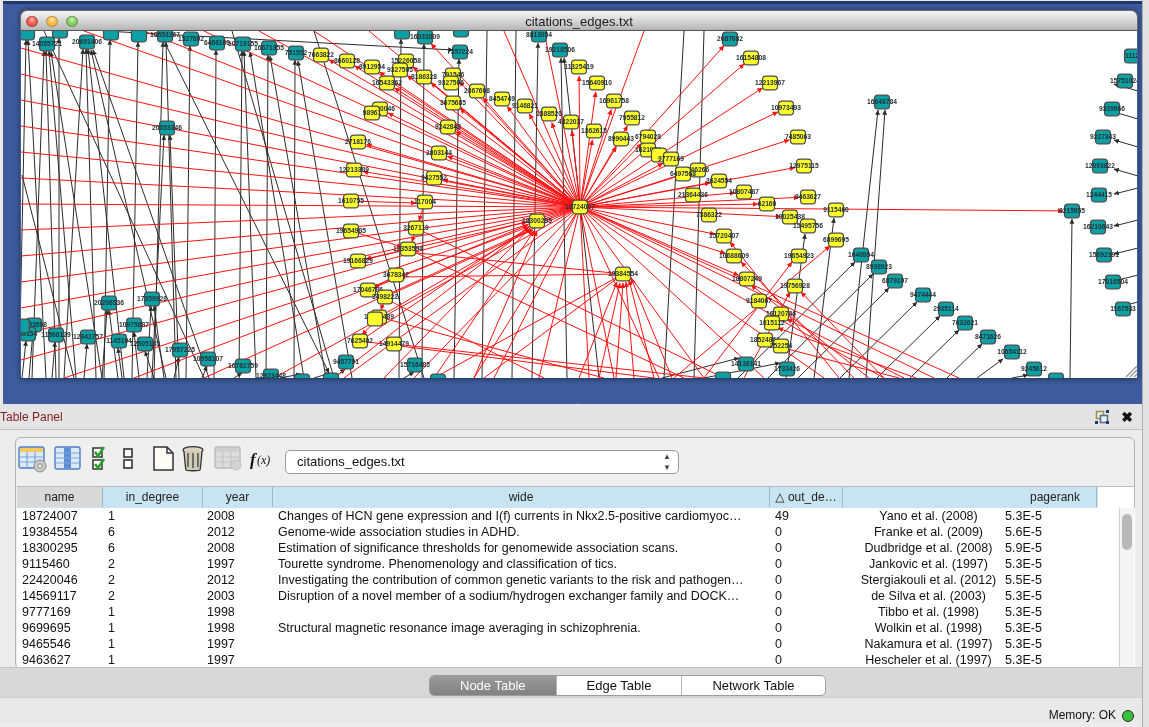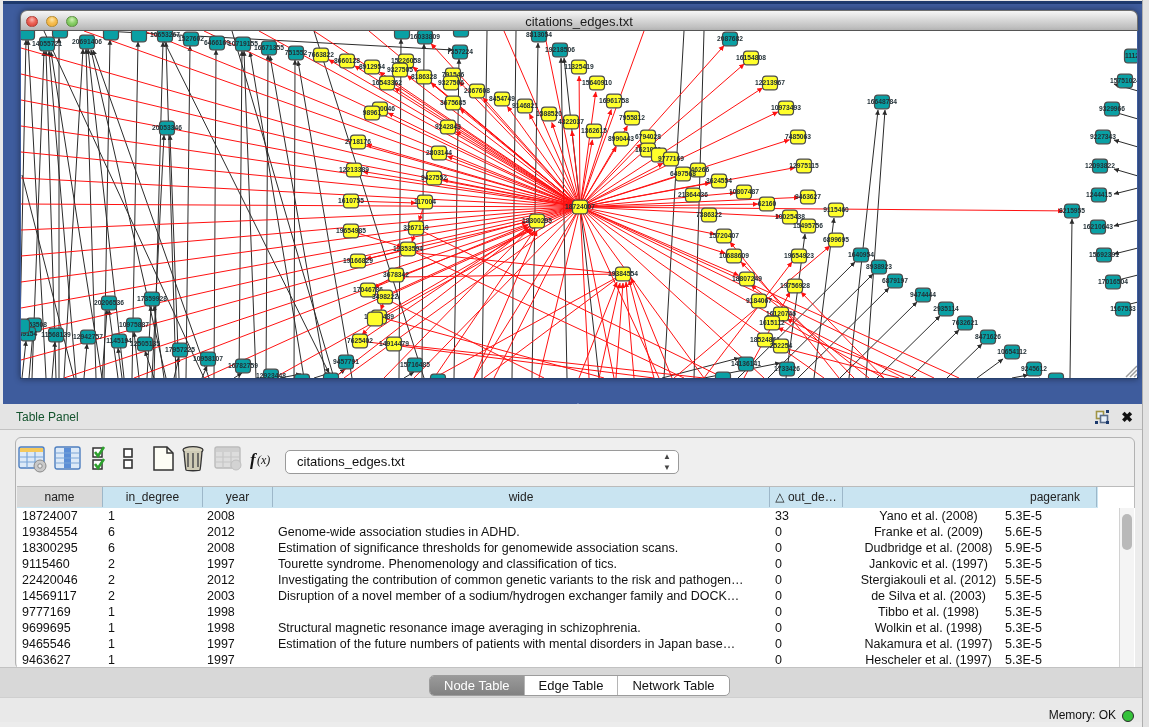--- a/index.html
+++ b/index.html
@@ -18,21 +18,21 @@
 #tl-y{left:25px;background:radial-gradient(circle at 50% 30%,#fde6ac,#f6be51 45%,#eda935);border:1px solid #b58a2c}
 #tl-g{left:45px;background:radial-gradient(circle at 50% 30%,#d2f0b9,#8cd16a 45%,#64b246);border:1px solid #5c8f41}
 #title{position:absolute;left:0;right:0;top:3px;text-align:center;font-size:13px;color:#1c1c1c}
 #canvas{position:absolute;left:1px;top:21px;width:1116px;height:347px;background:#fff;overflow:hidden}
 #graph{position:absolute;left:0;top:0}
 #handle{position:absolute;left:570px;top:398px;width:10px;height:5px;color:#c7d2e8;font-size:7px;line-height:5px;text-align:center}
 
 #tp{position:absolute;left:0;top:404px;width:1142px;height:323px;background:#ececec}
 #tp-head{position:absolute;left:0;top:0;width:100%;height:26px;background:#e4e4e4;
  border-bottom:1px solid #c2c2c2}
-#tp-head .t{position:absolute;left:16px;top:6px;font-size:12px;color:#14532d}
+#tp-head .t{position:absolute;left:0;top:6px;font-size:12px;color:#7f1d1d}
 #tp-close{position:absolute;right:9px;top:5px;font-size:14px;font-weight:bold;color:#111}
 #panel{position:absolute;left:15px;top:33px;width:1120px;height:232px;background:#efefef;border:1px solid #b2b2b2;border-radius:6px}
 #toolbar{position:absolute;left:0;top:27px;width:100%;height:52px}
 #toolbar svg{position:absolute;left:18px;top:14px}
 #dd{position:absolute;left:285px;top:19px;width:394px;height:24px;background:#fff;
  border:1px solid #9a9a9a;border-radius:5px;font-size:13px;color:#111;line-height:22px;padding-left:11px}
 #dd .arr{position:absolute;right:7px;top:0px;font-size:8px;color:#444;line-height:11px}
 
 #tbl{position:absolute;left:17px;top:82px;width:1118px;height:181px;background:#fff;border:1px solid #bbb;border-left:none}
 #thead{position:absolute;left:0;top:0;width:1081px;height:28px;background:#c9e4f1;border-bottom:1px solid #8b5cf6}
@@ -46,21 +46,21 @@
 .tr span{position:absolute;top:0;display:block;overflow:hidden;white-space:nowrap}
 .c-name{left:5px;width:80px}.c-ind{left:91px;width:90px}.c-year{left:190px;width:62px}
 .c-title{left:261px;width:492px}.c-out{left:758px;width:66px}
 .c-short{left:826px;width:171px;text-align:center}.c-pr{left:988px;width:90px}
 #vsb{position:absolute;right:0px;top:21px;width:15px;height:165px;background:#f4f4f4;border-left:1px solid #d2d2d2}
 #vsb .th{position:absolute;left:2px;top:6px;width:10px;height:36px;border-radius:5px;background:#b9b9b9}
 
 #tabbar{position:absolute;left:0;top:263px;width:100%;height:30px;background:#d8d8d8;border-top:1px solid #c2c2c2}
 #seg{position:absolute;left:429px;top:7px;height:21px;border:1px solid #9c9c9c;border-radius:5px;overflow:hidden;background:#fff}
 #seg span{display:inline-block;height:21px;line-height:20px;font-size:13px;color:#111;
- padding:0 14px;border-right:1px solid #b5b5b5;vertical-align:top}
+ padding:0 30px;border-right:1px solid #b5b5b5;vertical-align:top}
 #seg .sel{background:linear-gradient(#9a9a9a,#7f7f7f);color:#fff}
 #seg span:last-child{border-right:none}
 
 #status{position:absolute;left:0;top:293px;width:100%;height:25px;background:#e9e9e9;border-top:1px solid #cfcfcf}
 #mem{position:absolute;right:26px;top:10px;font-size:12px;color:#111}
 #memdot{position:absolute;right:8px;top:12px;width:12px;height:12px;border-radius:50%;
  background:#35c23a;border:1.5px solid #2b2b2b}
 </style></head>
 <body>
 <div id="stage">
@@ -647,21 +647,22 @@
           <span class="h-year">year</span>
    <span class="h-title">wide</span>
           <span class="h-out">△ out_de…</span>
    <span class="h-pr">pagerank</span>
   </div>
   <div id="rowsbox">
 <div class="tr">
             <span class="c-name">18724007</span>
             <span class="c-ind">1</span>
             <span class="c-year">2008</span>
-            <span class="c-out">33</span>
+            <span class="c-title">Changes of HCN gene expression and I(f) currents in Nkx2.5‑positive cardiomyoc…</span>
+            <span class="c-out">49</span>
             <span class="c-short">Yano et al. (2008)</span>
             <span class="c-pr">5.3E‑5</span>
           </div>
 <div class="tr">
             <span class="c-name">19384554</span>
             <span class="c-ind">6</span>
             <span class="c-year">2012</span>
             <span class="c-title">Genome‑wide association studies in ADHD.</span>
             <span class="c-out">0</span>
             <span class="c-short">Franke et al. (2009)</span>
@@ -717,21 +718,20 @@
             <span class="c-year">1998</span>
             <span class="c-title">Structural magnetic resonance image averaging in schizophrenia.</span>
             <span class="c-out">0</span>
             <span class="c-short">Wolkin et al. (1998)</span>
             <span class="c-pr">5.3E‑5</span>
           </div>
 <div class="tr">
             <span class="c-name">9465546</span>
             <span class="c-ind">1</span>
             <span class="c-year">1997</span>
-            <span class="c-title">Estimation of the future numbers of patients with mental disorders in Japan base…</span>
             <span class="c-out">0</span>
             <span class="c-short">Nakamura et al. (1997)</span>
             <span class="c-pr">5.3E‑5</span>
           </div>
 <div class="tr">
             <span class="c-name">9463627</span>
             <span class="c-ind">1</span>
             <span class="c-year">1997</span>
             <span class="c-out">0</span>
             <span class="c-short">Hescheler et al. (1997)</span>

